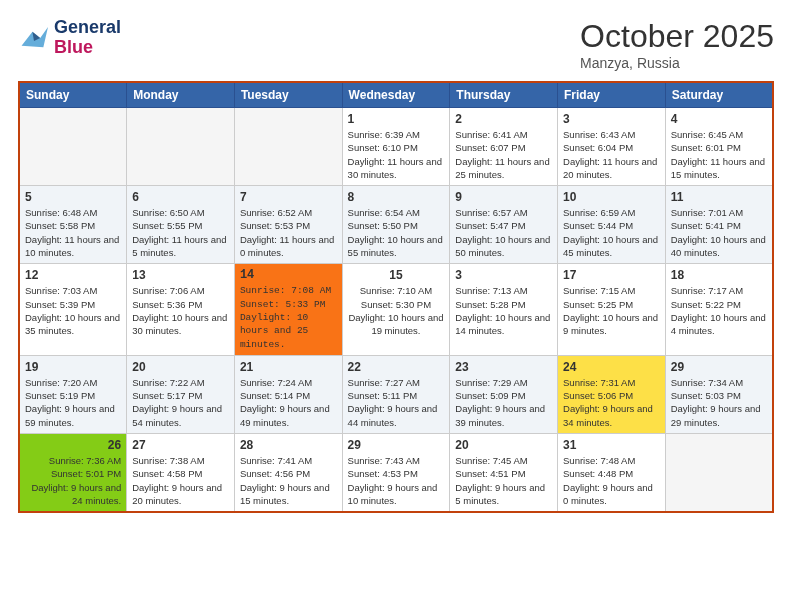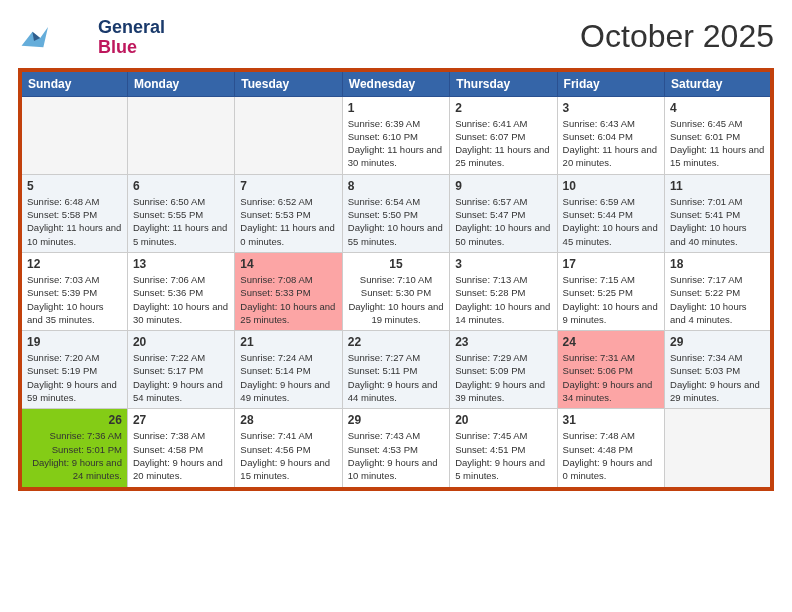--- a/index.html
+++ b/index.html
@@ -22,21 +22,20 @@
     .logo {
       display: flex;
       align-items: center;
       gap: 4px;
     }
     .logo-text {
       font-size: 18px;
       font-weight: bold;
       color: #1a3a6b;
       line-height: 1.1;
-      margin-left: 44px;
     }
     .logo-text span {
       color: #be185d;
     }
     .logo-bird {
       width: 32px;
       height: 28px;
     }
     .title-block {
     }
@@ -45,21 +44,21 @@
       color: #333;
       font-weight: normal;
     }
     .location {
       font-size: 14px;
       color: #555;
     }
     .calendar {
       width: 100%;
       border-collapse: collapse;
-      border: 4px solid #c2410c;
+      border: 2px solid #c2410c;
     }
     .calendar th {
       background: #3565a8;
       color: #fff;
       text-align: left;
       padding: 5px 6px;
       font-size: 12px;
       font-weight: bold;
       border: 1px solid #2a5090;
     }
@@ -101,20 +100,21 @@
         <polygon points="4,28 18,10 28,18 38,4 32,30" fill="#4a9fd4" opacity="0.85"></polygon>
         <polygon points="18,10 28,18 20,22" fill="#1a3a6b" opacity="0.7"></polygon>
       </svg>
       <div style="display:flex;flex-direction:column;line-height:1.1">
         <span class="logo-text">General</span>
         <span class="logo-text"><span>Blue</span></span>
       </div>
     </div>
     <div class="title-block">
       <div class="month-title">October 2025</div>
+      <div class="location">Manzya, Russia</div>
     </div>
   </div>
 
   <table class="calendar">
     <thead>
       <tr>
       <th>Sunday</th>
           <th>Monday</th>
           <th>Tuesday</th>
           <th>Wednesday</th>
@@ -216,21 +216,21 @@
 Daylight: 10 hours
 and 35 minutes.</div>
           </td>
           <td style="background: rgb(255, 255, 255);">
             <div class="day-num">13</div>
             <div class="day-info">Sunrise: 7:06 AM
 Sunset: 5:36 PM
 Daylight: 10 hours
 and 30 minutes.</div>
           </td>
-          <td style="background: #fca5a5;">
+          <td style="background: #f97316; font-family: Liberation Mono, monospace;">
             <div class="day-num">14</div>
             <div class="day-info">Sunrise: 7:08 AM
 Sunset: 5:33 PM
 Daylight: 10 hours
 and 25 minutes.</div>
           </td>
           <td style="background: rgb(255, 255, 255); text-align: center;">
             <div class="day-num">15</div>
             <div class="day-info">Sunrise: 7:10 AM
 Sunset: 5:30 PM
@@ -288,21 +288,21 @@
 Daylight: 9 hours
 and 44 minutes.</div>
           </td>
           <td style="background: rgb(240, 244, 248);">
             <div class="day-num">23</div>
             <div class="day-info">Sunrise: 7:29 AM
 Sunset: 5:09 PM
 Daylight: 9 hours
 and 39 minutes.</div>
           </td>
-          <td style="background: #fca5a5;">
+          <td style="background: #fde047;">
             <div class="day-num">24</div>
             <div class="day-info">Sunrise: 7:31 AM
 Sunset: 5:06 PM
 Daylight: 9 hours
 and 34 minutes.</div>
           </td>
           <td style="background: rgb(240, 244, 248);">
             <div class="day-num">29</div>
             <div class="day-info">Sunrise: 7:34 AM
 Sunset: 5:03 PM

